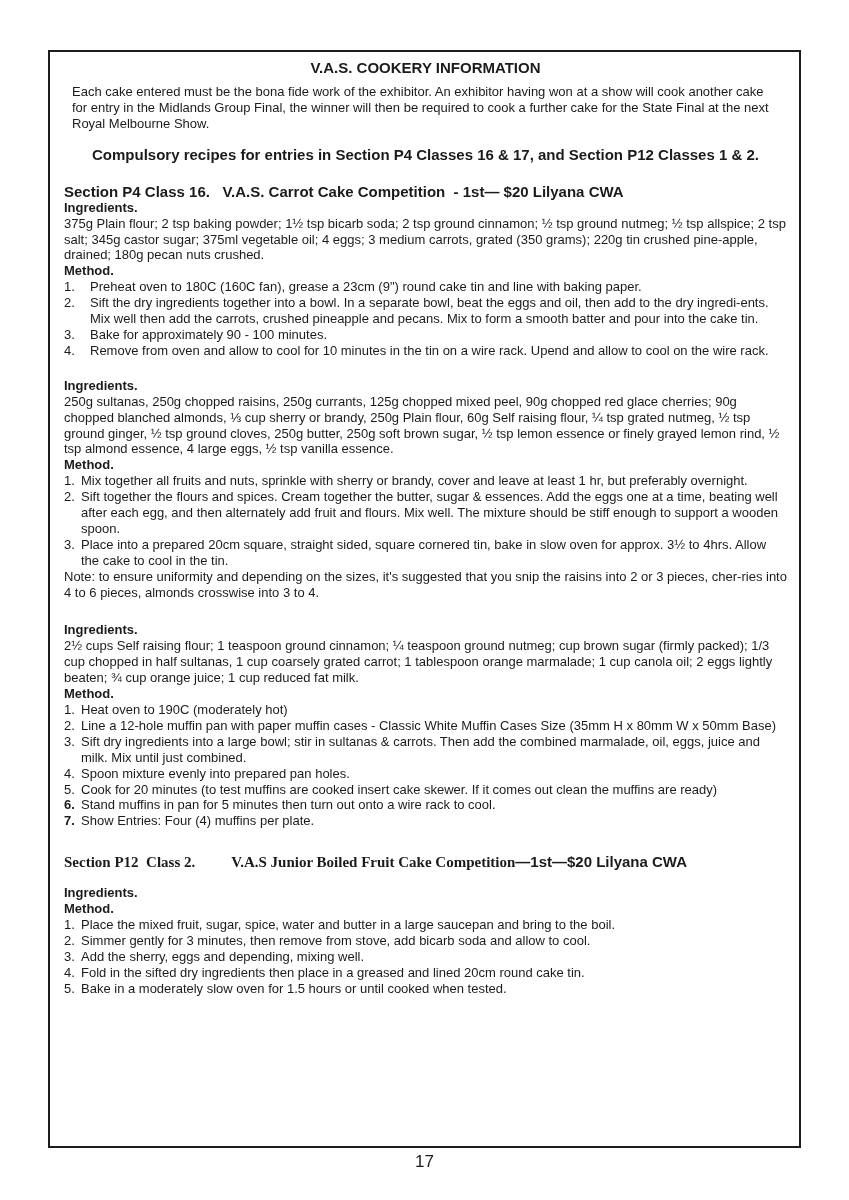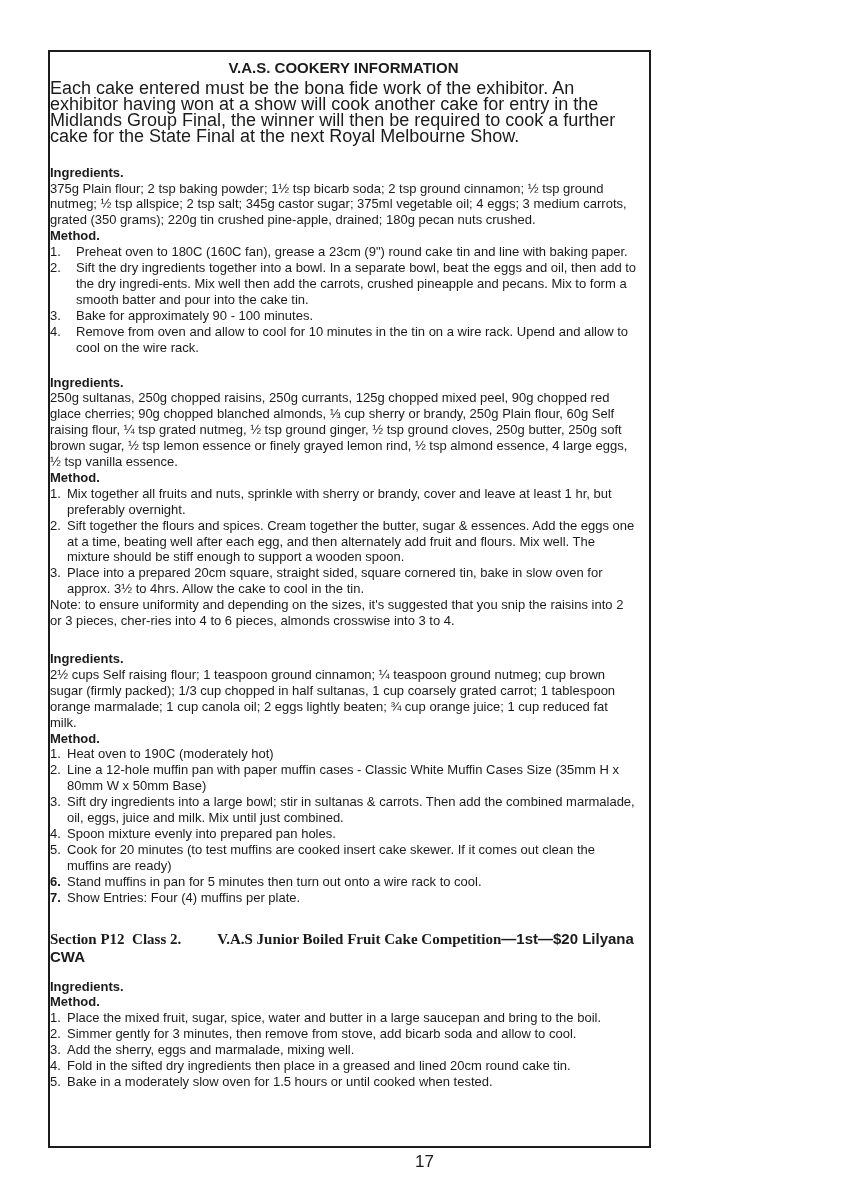--- a/index.html
+++ b/index.html
@@ -11,38 +11,38 @@
     width: 849px;
     height: 1200px;
     position: relative;
     font-family: "Liberation Sans", sans-serif;
     color: #1b1b1b;
   }
   .sheet {
     position: absolute;
     left: 48px;
     top: 50px;
-    width: 603px;
+    width: 753px;
     height: 1098px;
     box-sizing: border-box;
     border: 2px solid #1c1c1c;
-    padding: 7px 12px 0 0;
+    padding: 7px 12px 0 14px;
     overflow: hidden;
   }
   .doc-title {
     text-align: center;
     font-weight: bold;
     font-size: 15px;
     line-height: 17px;
     margin: 0 0 5px 0;
   }
   .intro {
-    font-size: 18px;
-    line-height: 15.9px;
-    margin: 0;
+    font-size: 13px;
+    line-height: 15.9px;
+    margin: 8px;
   }
   .compulsory {
     text-align: center;
     font-weight: bold;
     font-size: 15px;
     line-height: 17px;
     margin: 14px 0 0 0;
   }
   section { display: block; }
   .sec-p4c16 { margin-top: 20px; }
@@ -98,22 +98,24 @@
 </style>
 </head>
 <body>
 
 <div class="sheet">
 
   <h1 class="doc-title">V.A.S. COOKERY INFORMATION</h1>
 
   <p class="intro">Each cake entered must be the bona fide work of the exhibitor. An exhibitor having won at a show will cook another cake for entry in the Midlands Group Final, the winner will then be required to cook a further cake for the State Final at the next Royal Melbourne Show.</p>
 
+  <p class="compulsory">Compulsory recipes for entries in Section P4 Classes 16 &amp; 17, and Section P12 Classes 1 &amp; 2.</p>
 
   <section class="sec-p4c16">
+    <h2>Section P4 Class 16.   V.A.S. Carrot Cake Competition  - 1st— $20 Lilyana CWA</h2>
     <p class="label">Ingredients.</p>
     <p class="ing">375g Plain flour; 2 tsp baking powder; 1½ tsp bicarb soda; 2 tsp ground cinnamon; ½ tsp ground nutmeg; ½ tsp allspice; 2 tsp salt; 345g castor sugar; 375ml vegetable oil; 4 eggs; 3 medium carrots, grated (350 grams); 220g tin crushed pine-apple, drained; 180g pecan nuts crushed.</p>
     <p class="label">Method.</p>
     <div class="mlist wide">
 
         <div class="mi">
           <span class="n">1.</span>
           <span class="t">Preheat oven to 180C (160C fan), grease a 23cm (9") round cake tin and line with baking paper.</span>
         </div>
 
@@ -212,21 +214,21 @@
           <span class="t">Place the mixed fruit, sugar, spice, water and butter in a large saucepan and bring to the boil.</span>
         </div>
 
         <div class="mi">
           <span class="n">2.</span>
           <span class="t">Simmer gently for 3 minutes, then remove from stove, add bicarb soda and allow to cool.</span>
         </div>
 
         <div class="mi">
           <span class="n">3.</span>
-          <span class="t">Add the sherry, eggs and marmalade, mixing well.</span>
+          <span class="t">Add the sherry, eggs and depending, mixing well.</span>
         </div>
 
         <div class="mi">
           <span class="n">4.</span>
           <span class="t">Fold in the sifted dry ingredients then place in a greased and lined 20cm round cake tin.</span>
         </div>
 
         <div class="mi">
           <span class="n">5.</span>
           <span class="t">Bake in a moderately slow oven for 1.5 hours or until cooked when tested.</span>

